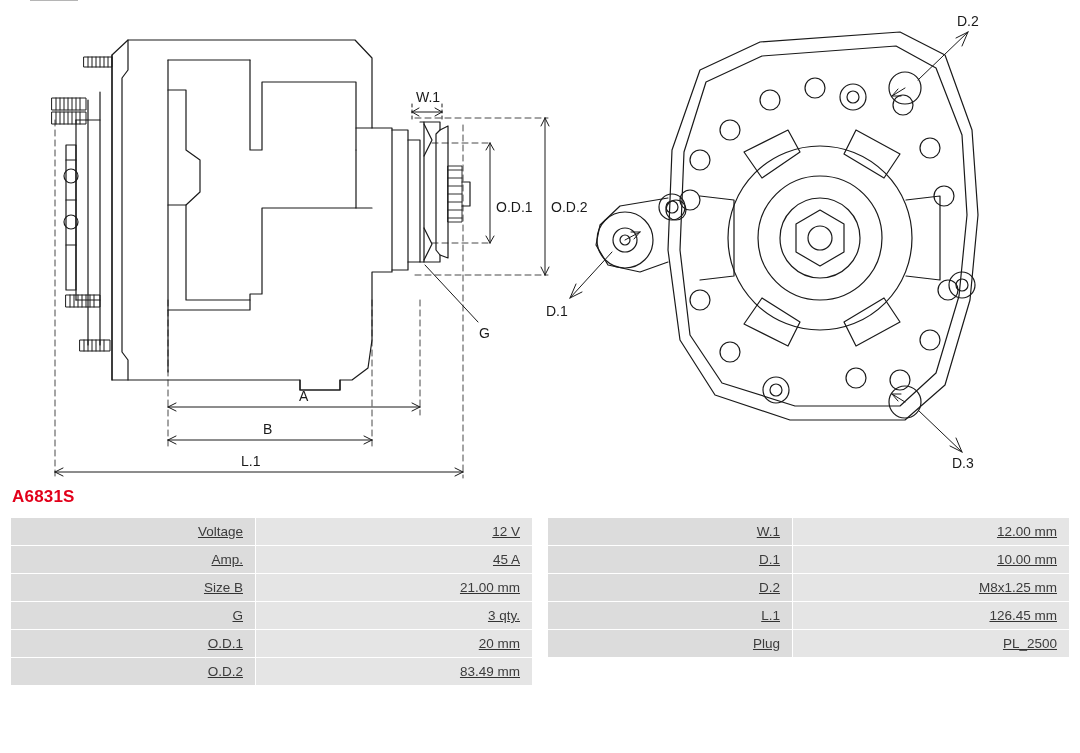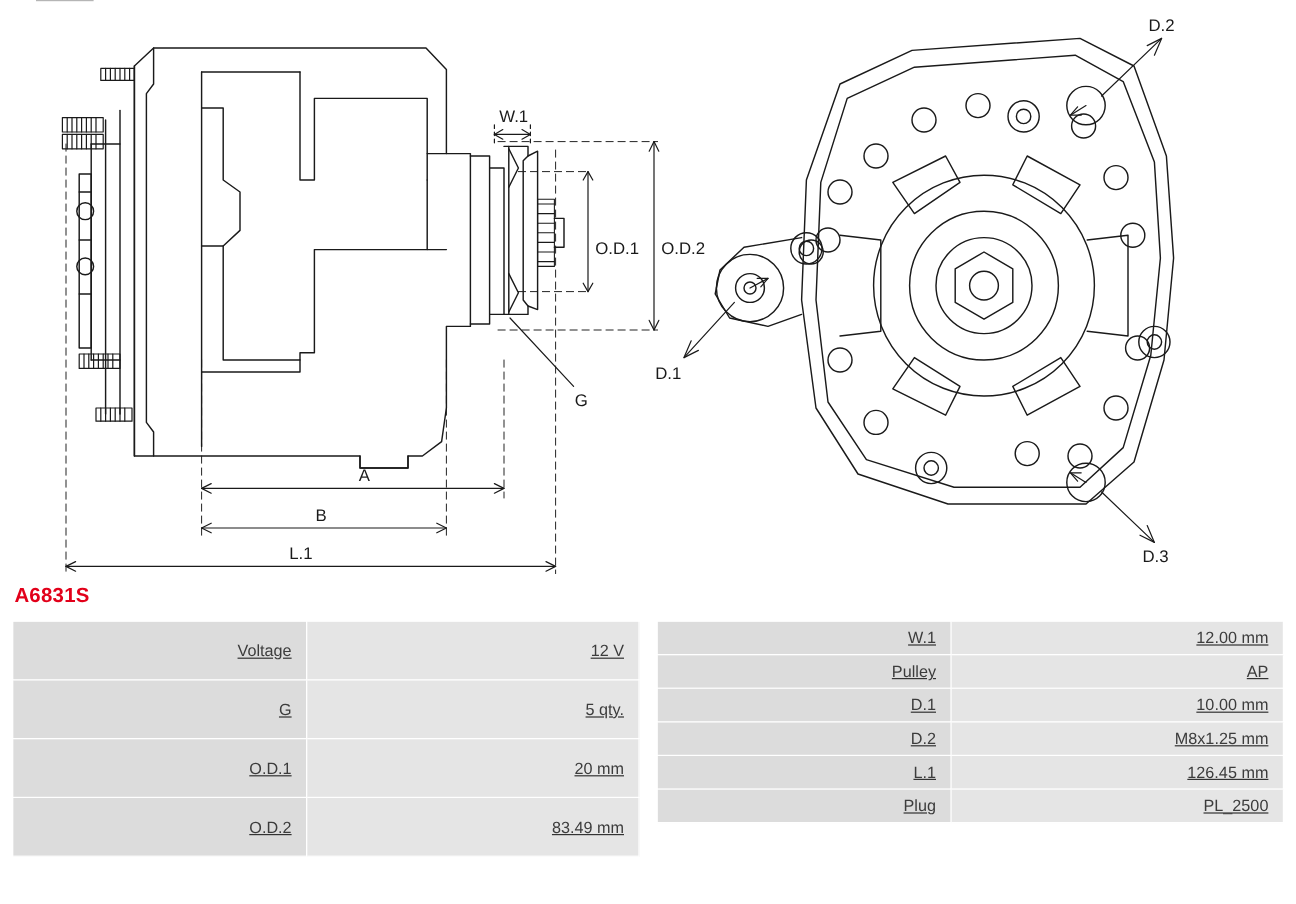--- a/index.html
+++ b/index.html
@@ -302,45 +302,49 @@
 
   <div class="spec-tables">
 
     <table class="spec">
       <tbody>
         <tr>
           <td class="label">Voltage</td>
           <td class="value">12 V</td>
         </tr>
         <tr>
+          <td class="label">Amp.</td>
+          <td class="value">45 A</td>
+        </tr>
+        <tr>
+          <td class="label">Size B</td>
+          <td class="value">21.00 mm</td>
+        </tr>
+        <tr>
           <td class="label">G</td>
-          <td class="value">5 qty.</td>
+          <td class="value">3 qty.</td>
         </tr>
         <tr>
           <td class="label">O.D.1</td>
           <td class="value">20 mm</td>
         </tr>
         <tr>
           <td class="label">O.D.2</td>
           <td class="value">83.49 mm</td>
         </tr>
       </tbody>
     </table>
 
     <table class="spec">
       <tbody>
         <tr>
           <td class="label">W.1</td>
           <td class="value">12.00 mm</td>
         </tr>
         <tr>
-          <td class="label">Pulley</td>
-          <td class="value">AP</td>
-        </tr>
-        <tr>
           <td class="label">D.1</td>
           <td class="value">10.00 mm</td>
         </tr>
         <tr>
           <td class="label">D.2</td>
           <td class="value">M8x1.25 mm</td>
         </tr>
         <tr>
           <td class="label">L.1</td>
           <td class="value">126.45 mm</td>

